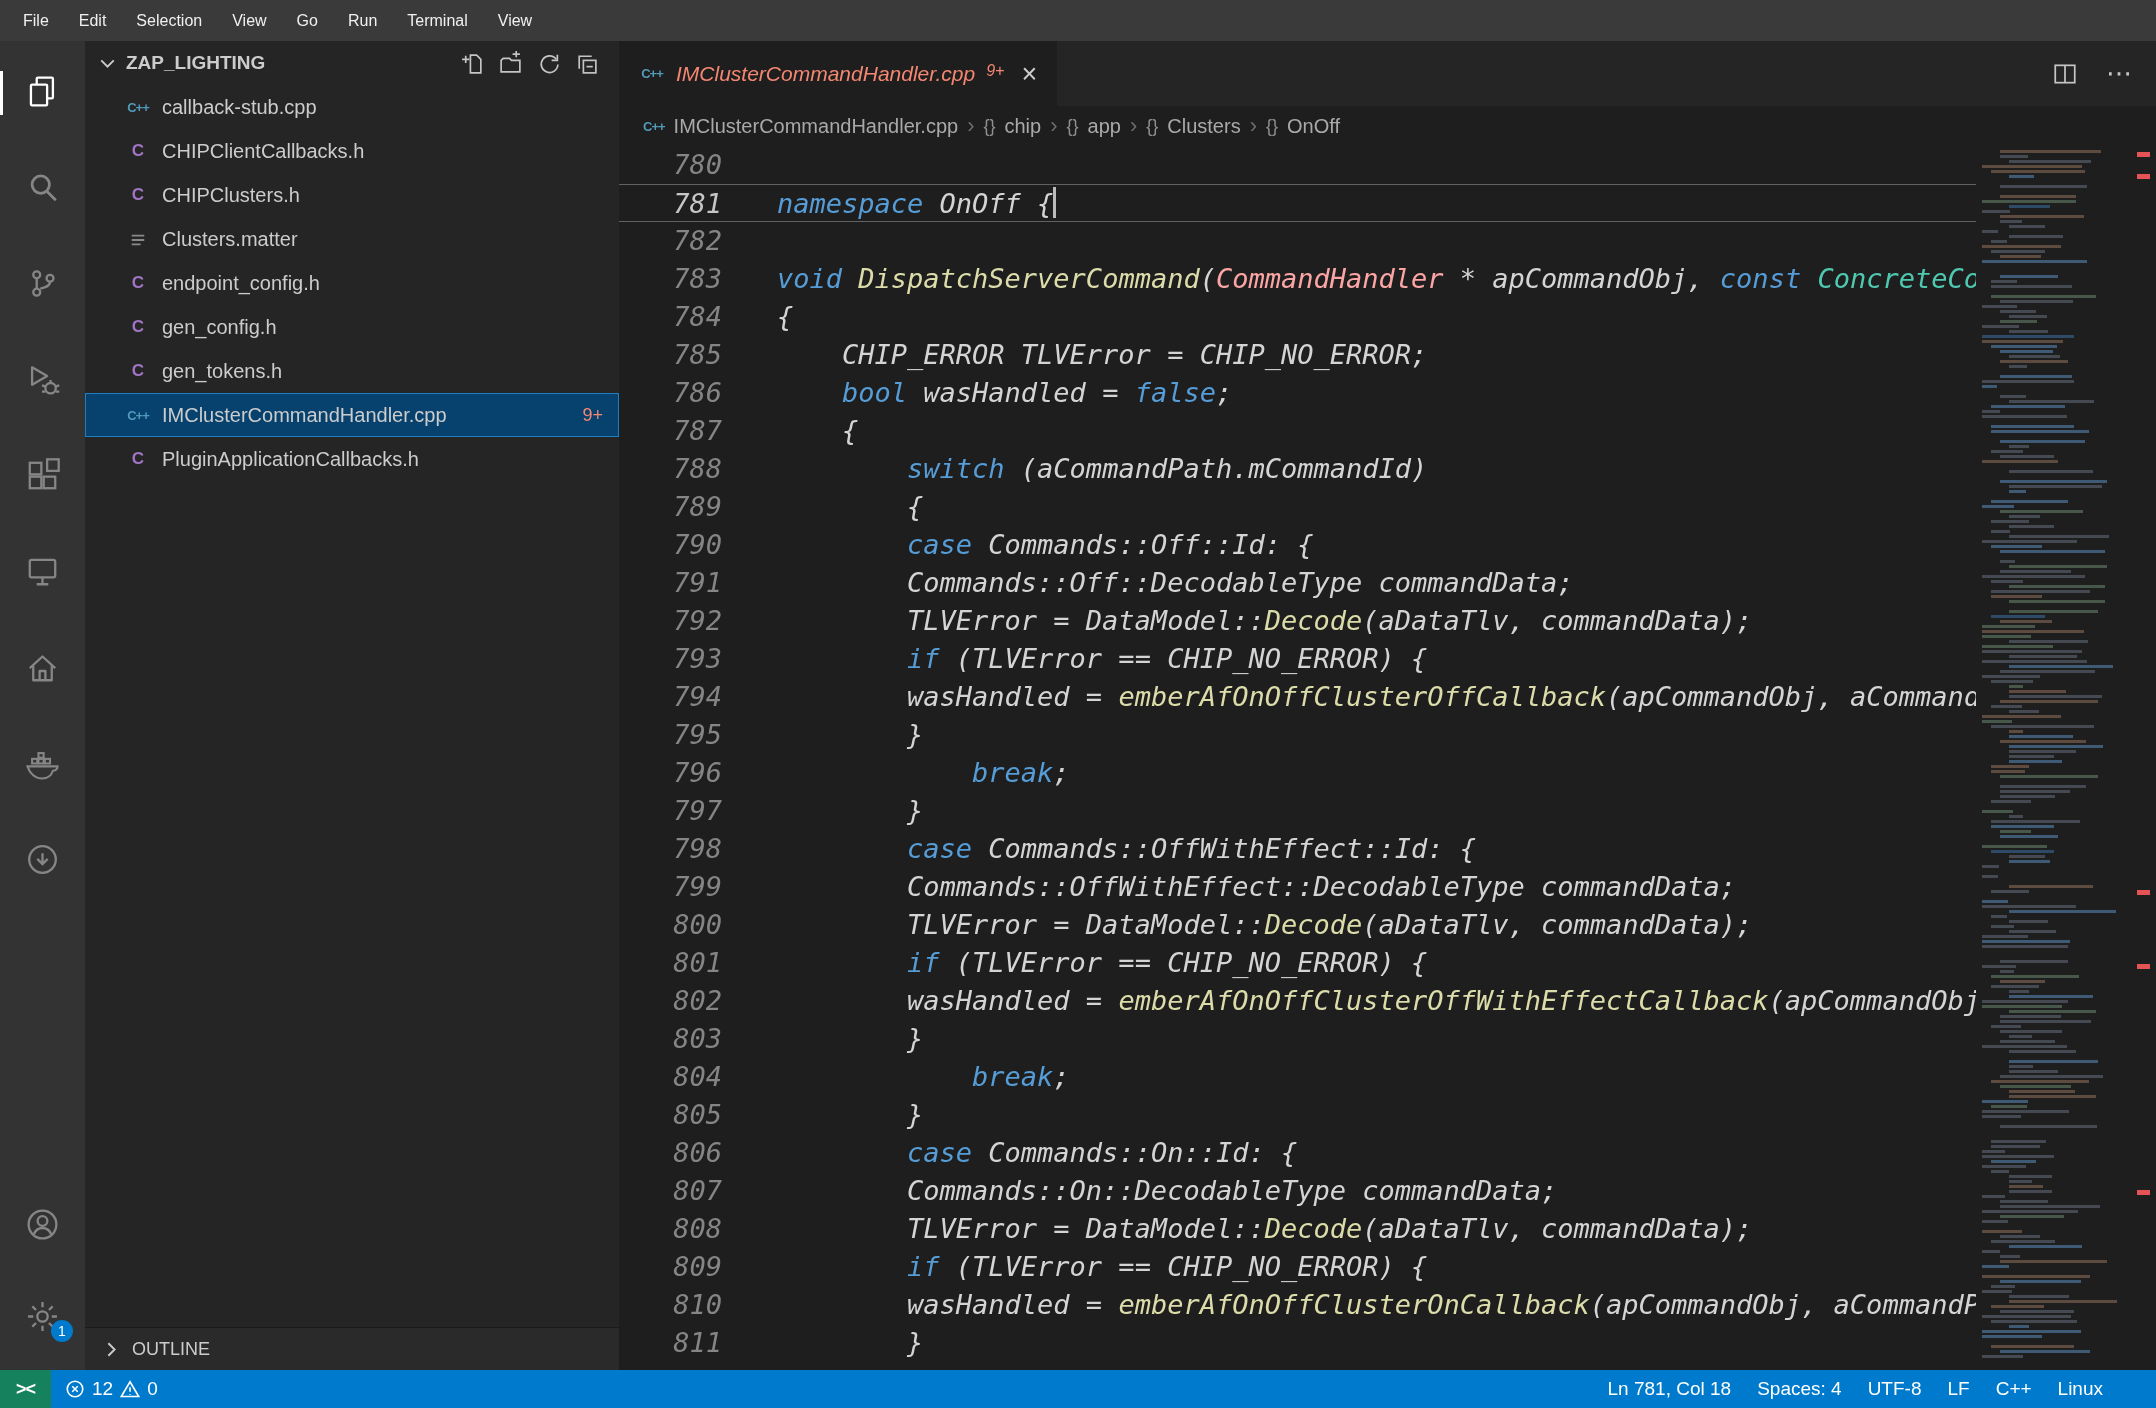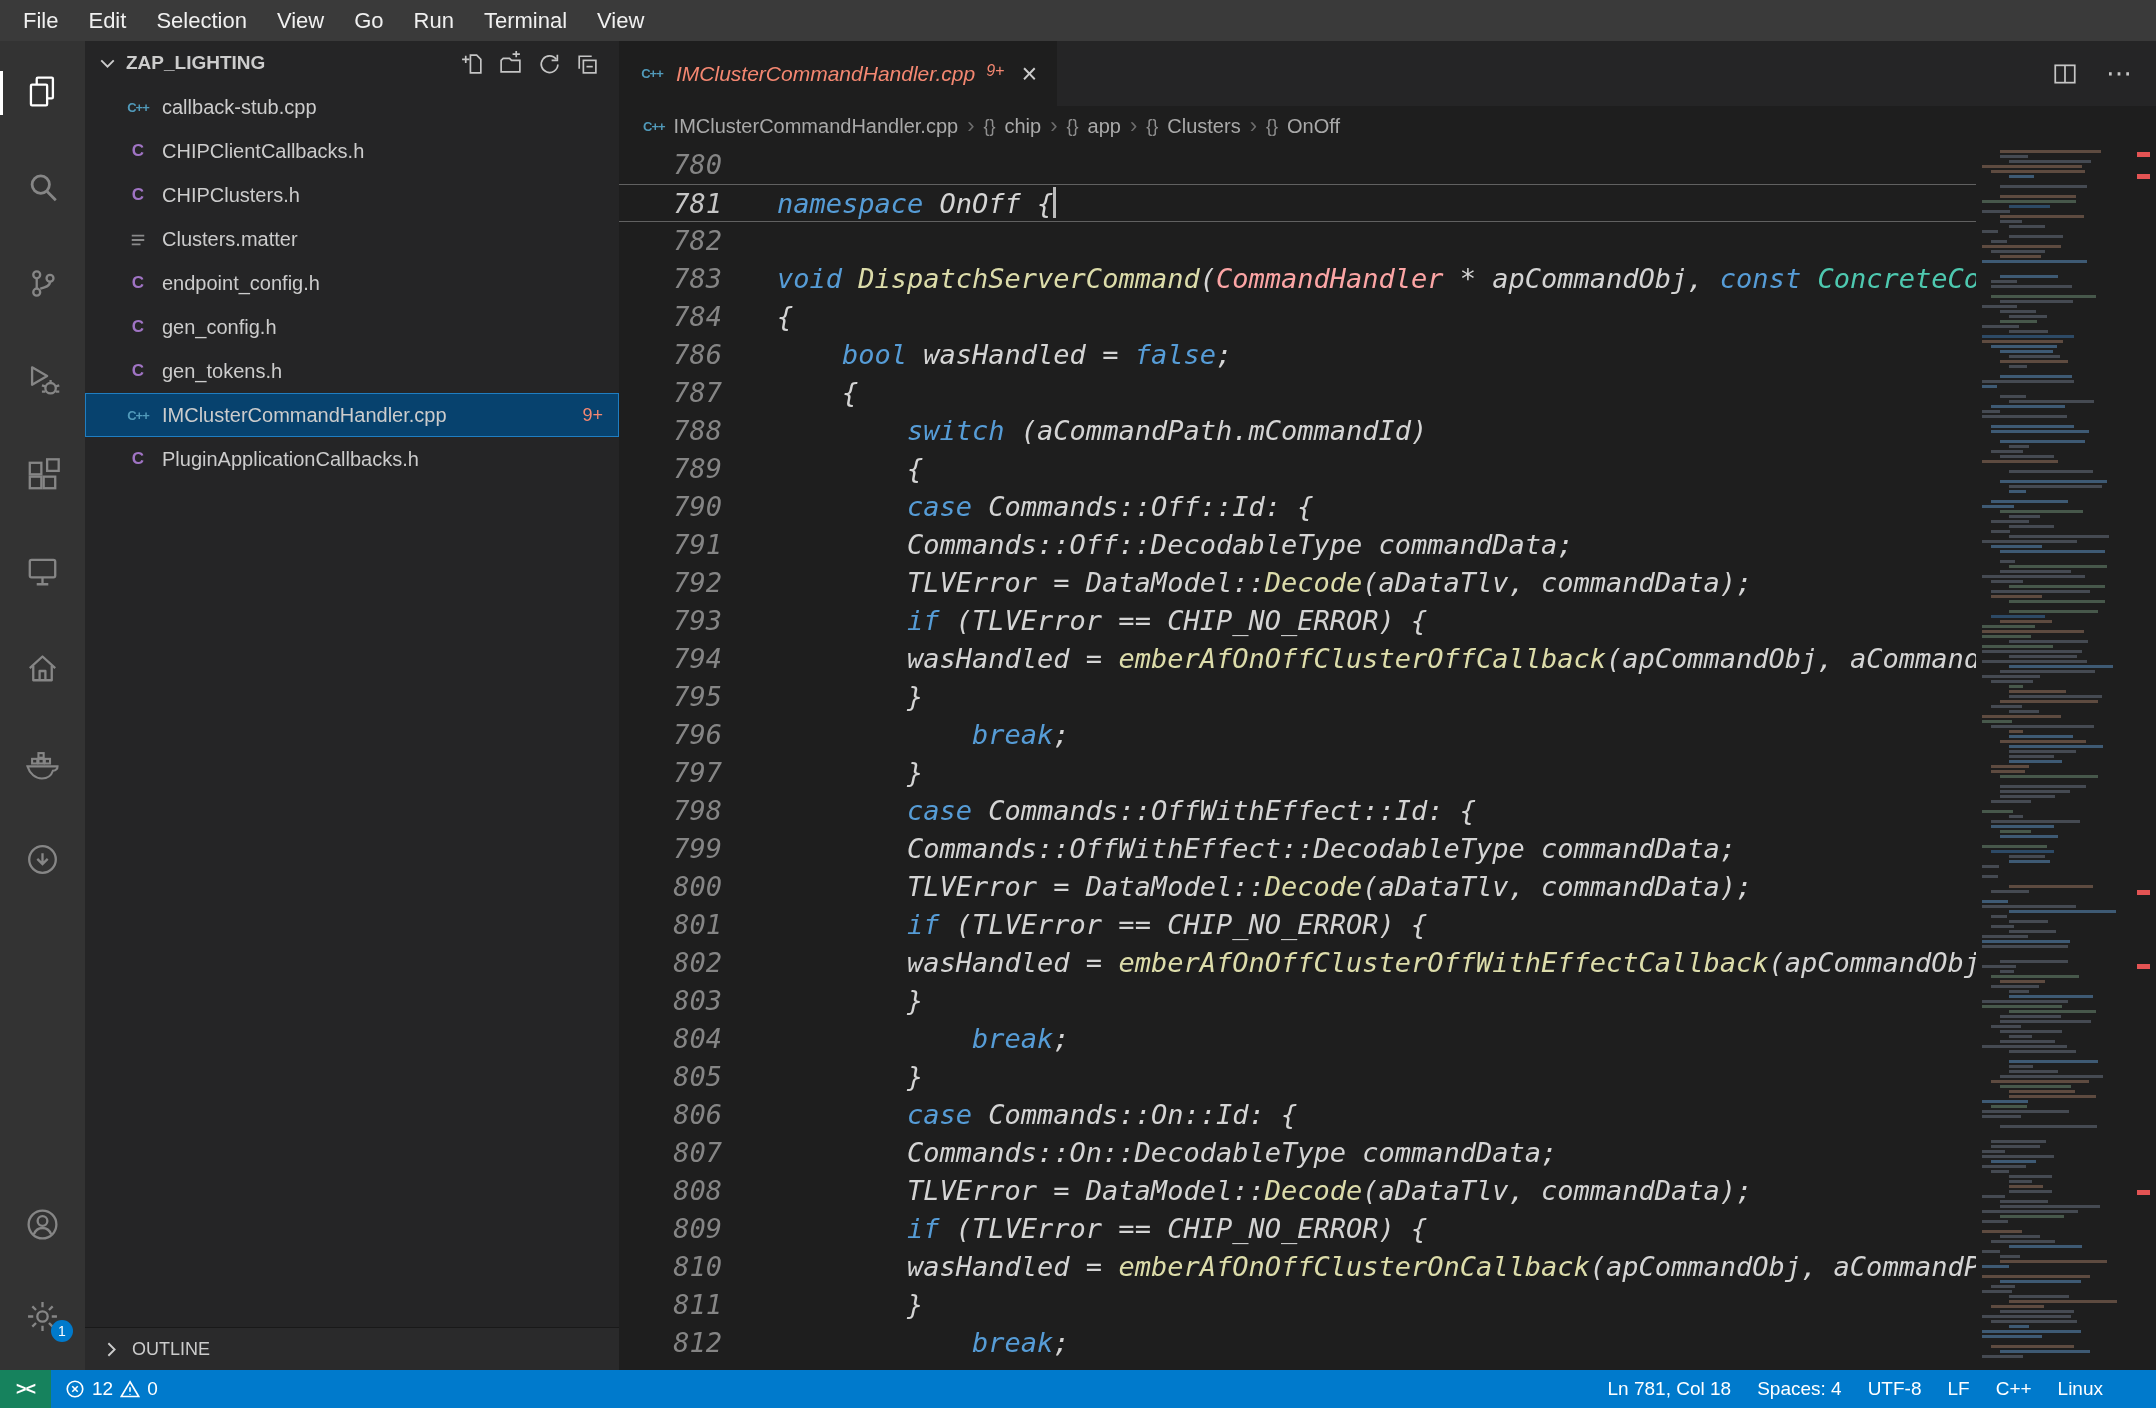--- a/index.html
+++ b/index.html
@@ -2,21 +2,21 @@
 <html><head>
 <meta charset="utf-8">
 <style>
   * { margin:0; padding:0; box-sizing:border-box; }
   html,body { width:2156px; height:1408px; overflow:hidden; background:#1e1e1e;
     font-family:"Liberation Sans", sans-serif; }
   .app { position:relative; width:2156px; height:1408px; display:flex; flex-direction:column; }
 
   
   .menubar { height:41px; background:#3a3a3a; color:#f0f0f0; display:flex; align-items:flex-end;
-    padding-left:8px; font-size:22px; flex:none; }
+    padding-left:8px; font-size:16px; flex:none; }
   .menu-item { padding:0 15px; height:100%; display:flex; align-items:center; cursor:default; }
 
   .main { flex:1; display:flex; min-height:0; }
 
   
   .activitybar { width:85px; background:#333333; display:flex; flex-direction:column; flex:none; }
   .ab-top, .ab-bottom { display:flex; flex-direction:column; align-items:center; }
   .ab-top { padding-top:28px; gap:48px; }
   .ab-bottom { margin-top:auto; gap:44px; padding-bottom:28px; }
   .ab-item { position:relative; width:85px; height:48px; display:flex; align-items:center; justify-content:center;
@@ -336,20 +336,24 @@
                 <span class="ln">782</span>
                 <span class="ltext"></span>
               </div>
               <div class="code-line">
                 <span class="ln">783</span>
                 <span class="ltext"><span class="tok-k">void</span><span class="tok-p"> </span><span class="tok-f">DispatchServerCommand</span><span class="tok-p">(</span><span class="tok-o">CommandHandler</span><span class="tok-p"> * apCommandObj, </span><span class="tok-k">const</span><span class="tok-p"> </span><span class="tok-ty">ConcreteCommandPath</span></span>
               </div>
               <div class="code-line">
                 <span class="ln">784</span>
                 <span class="ltext"><span class="tok-p">{</span></span>
+              </div>
+              <div class="code-line">
+                <span class="ln">785</span>
+                <span class="ltext"><span class="tok-p">    CHIP_ERROR TLVError = CHIP_NO_ERROR;</span></span>
               </div>
               <div class="code-line">
                 <span class="ln">786</span>
                 <span class="ltext"><span class="tok-p">    </span><span class="tok-k">bool</span><span class="tok-p"> wasHandled = </span><span class="tok-k">false</span><span class="tok-p">;</span></span>
               </div>
               <div class="code-line">
                 <span class="ln">787</span>
                 <span class="ltext"><span class="tok-p">    {</span></span>
               </div>
               <div class="code-line">

